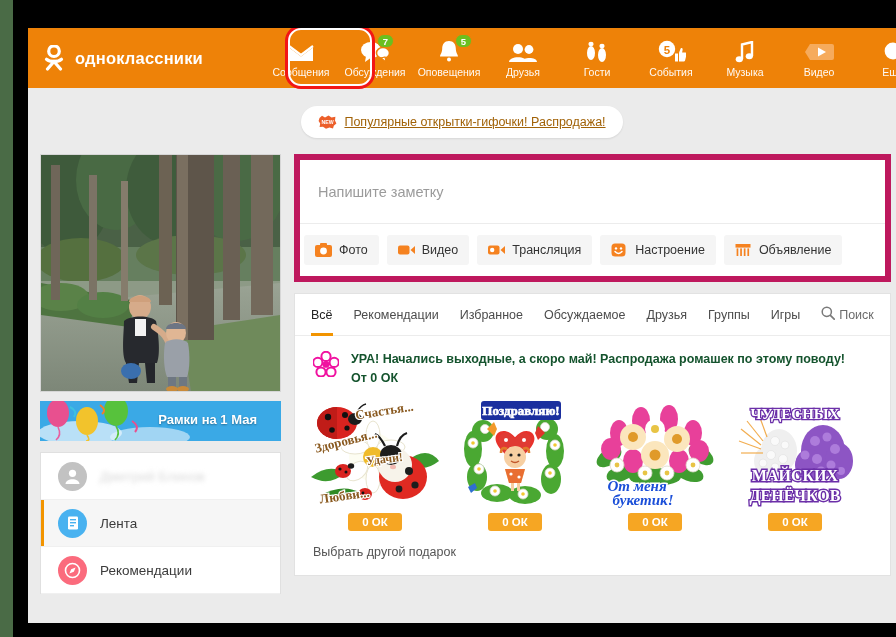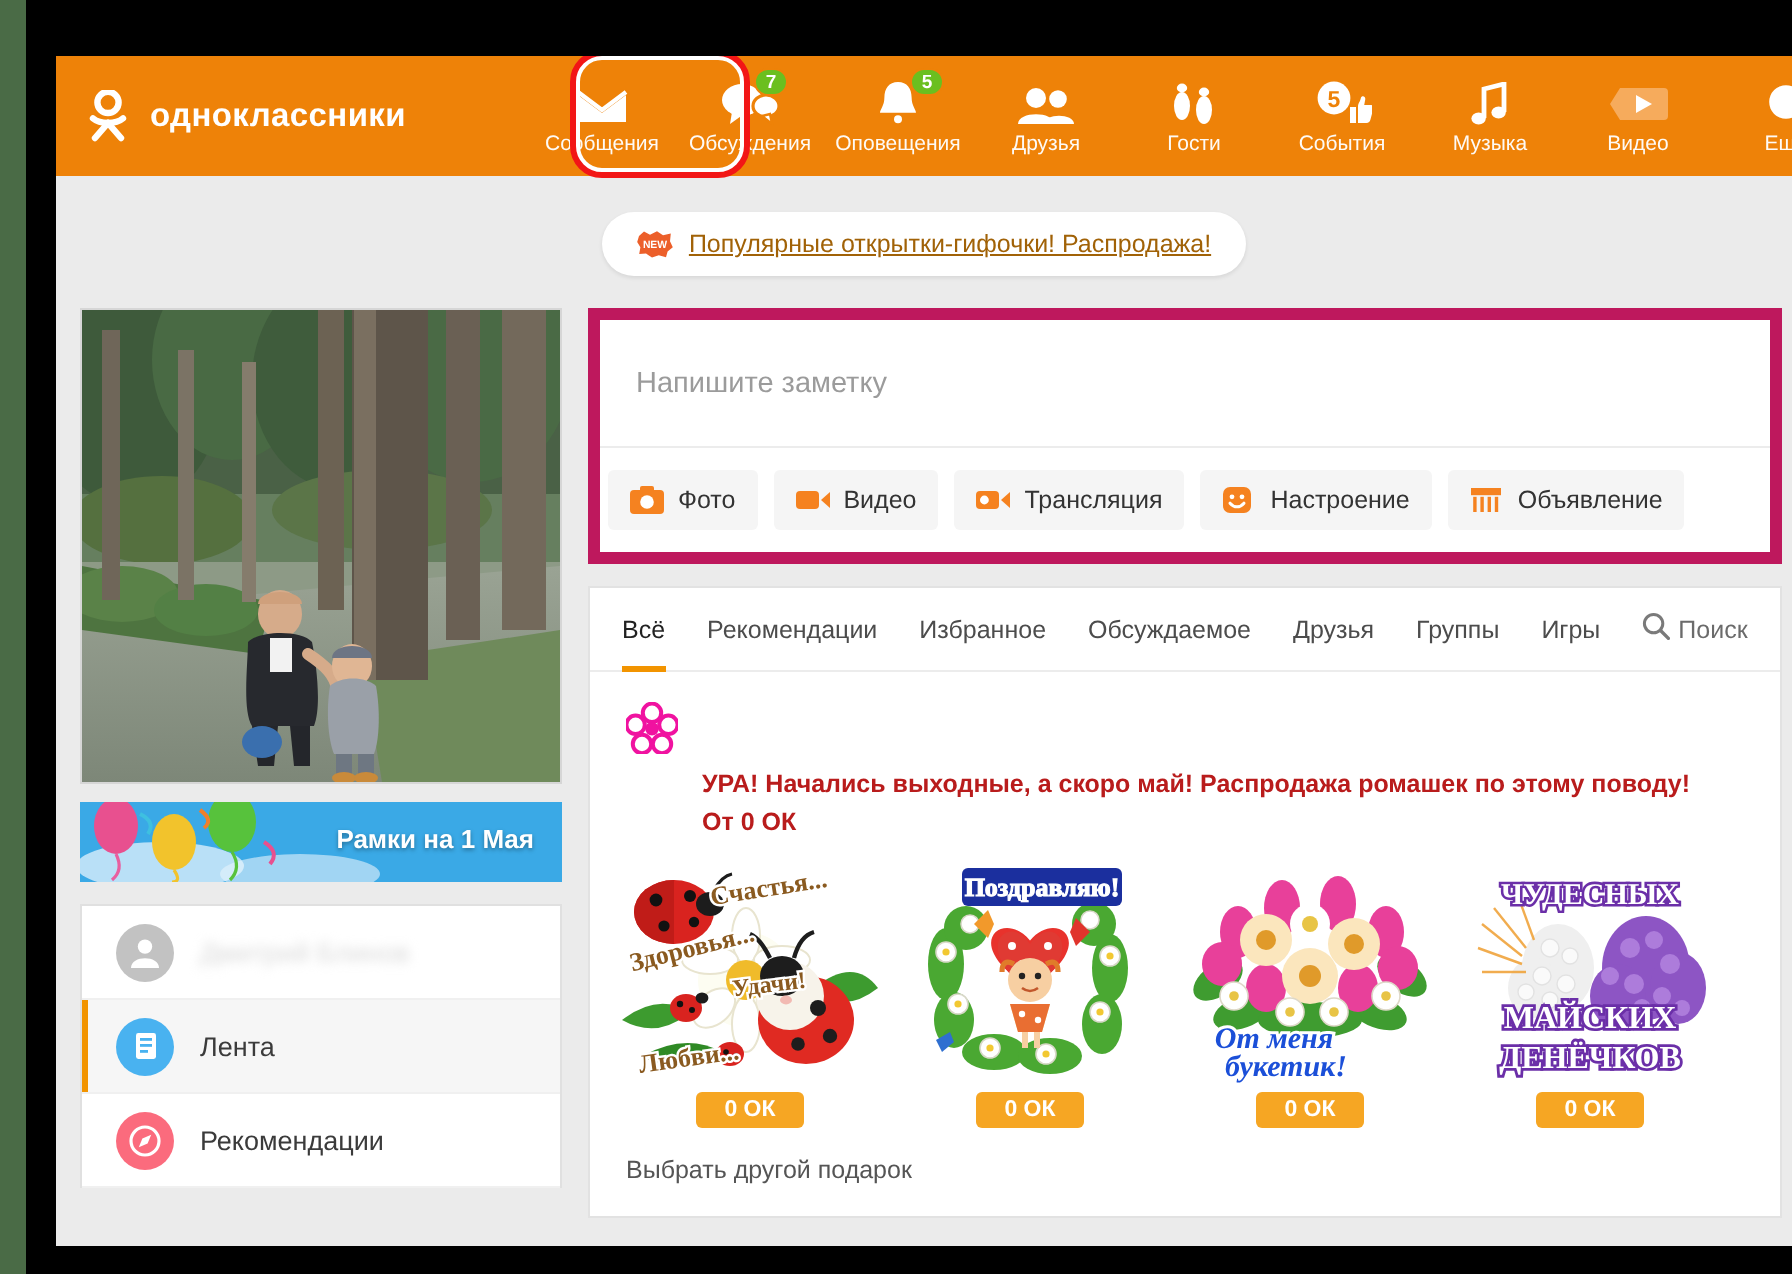--- a/index.html
+++ b/index.html
@@ -125,21 +125,21 @@
     position:relative; overflow:hidden;
   }
   .banner-balloons {
     margin-top:9px;
     width:241px; height:40px;
     position:relative; overflow:hidden;
     background:linear-gradient(180deg,#7fd0f5 0%, #37a8e8 60%, #2e9ada 100%);
     cursor:pointer;
   }
   .banner-balloons .btext {
-    position:absolute; right:14px; top:11px;
+    position:absolute; right:24px; top:11px;
     color:#fff; font-size:13px; font-weight:bold;
     text-shadow:0 1px 2px rgba(0,0,0,.35);
   }
 
   .side-menu {
     margin-top:11px;
     background:#fff;
     border:1px solid #e0e0e0;
     border-bottom:none;
   }
@@ -223,21 +223,21 @@
     margin-left:auto; display:flex; align-items:center; gap:4px;
     color:#6b6b6b; font-size:12.5px; cursor:pointer;
   }
 
   
   .gift-head {
     display:flex; gap:12px; padding:14px 18px 6px 18px;
   }
   .flower-ico { width:26px; height:26px; flex:none; margin-top:1px; }
   .gift-text {
-    font-size:12.5px; color:#b91c1c; font-weight:bold; line-height:1.5;margin-top:33px;
+    font-size:12.5px; color:#14532d; font-weight:bold; line-height:1.5;
   }
   .gifts {
     display:flex; gap:12px;
     padding:5px 16px 0 16px;
   }
   .gift {
     width:128px;
     display:flex; flex-direction:column; align-items:center;
   }
   .gift-img {

